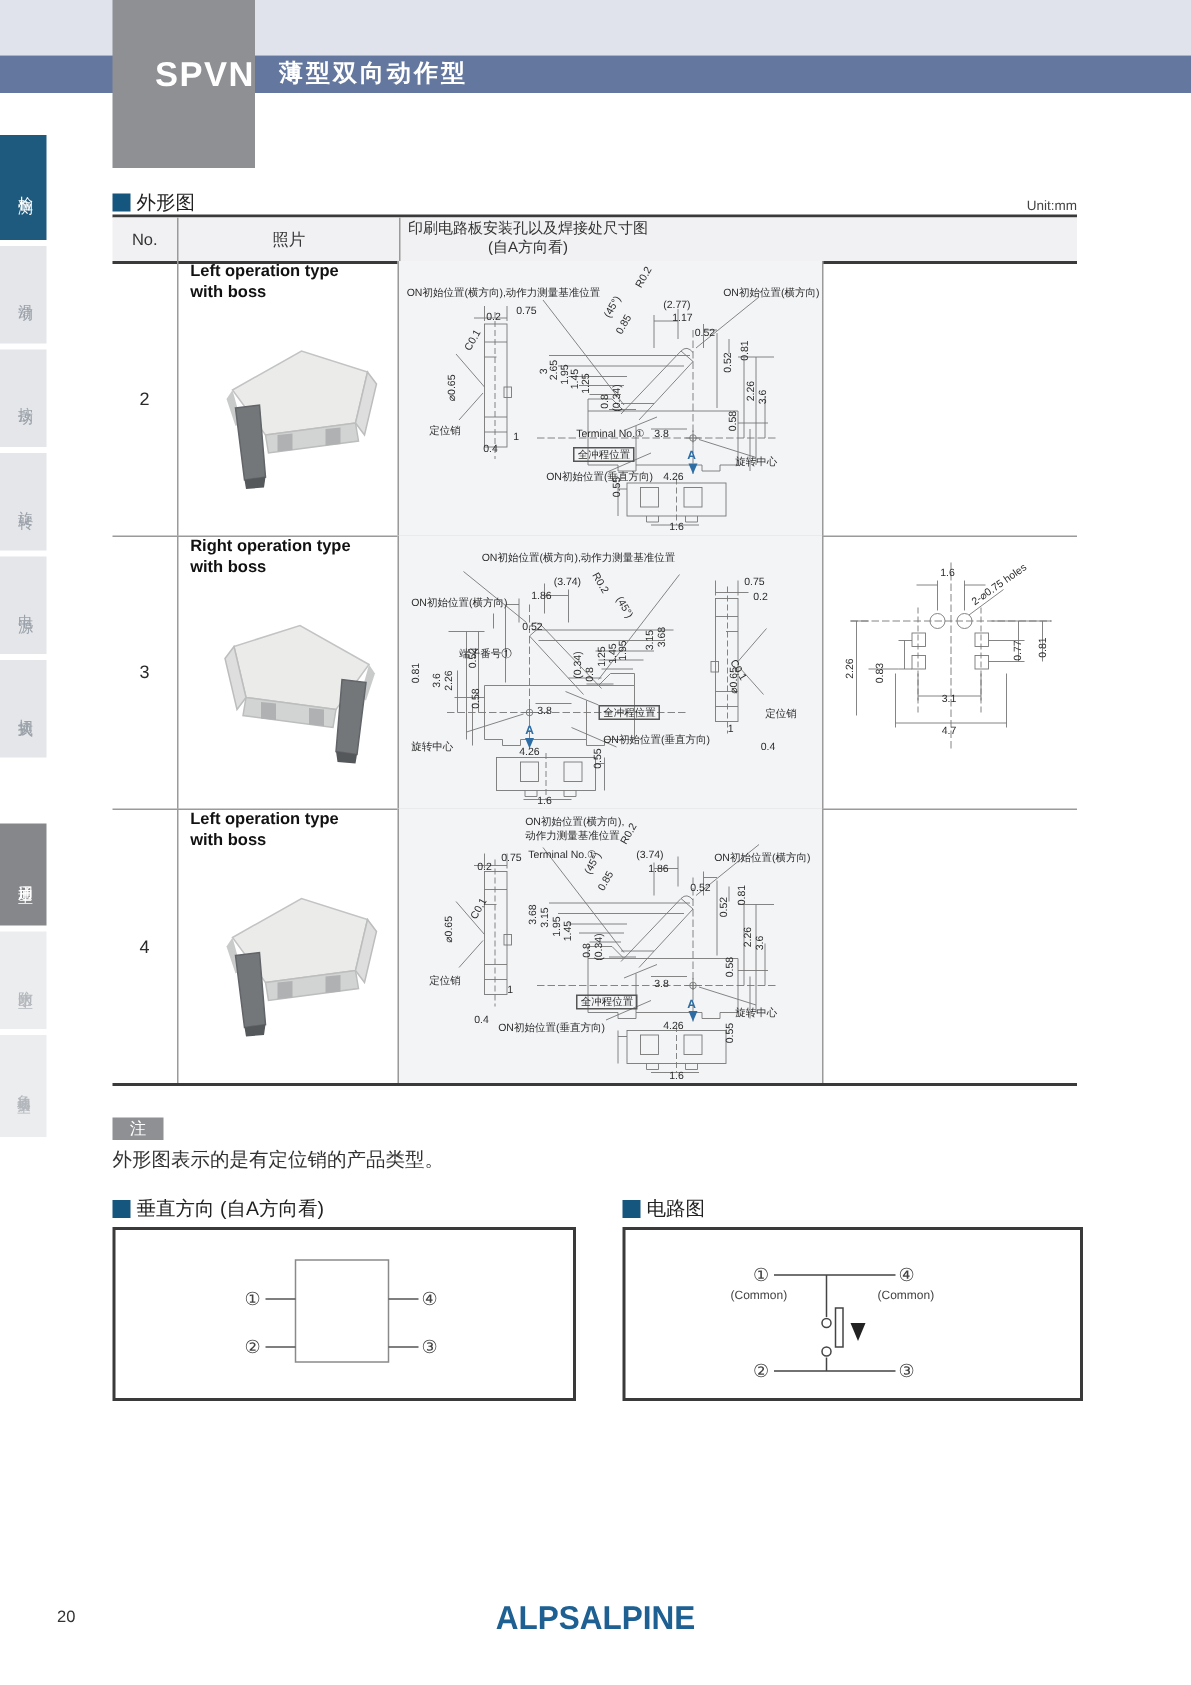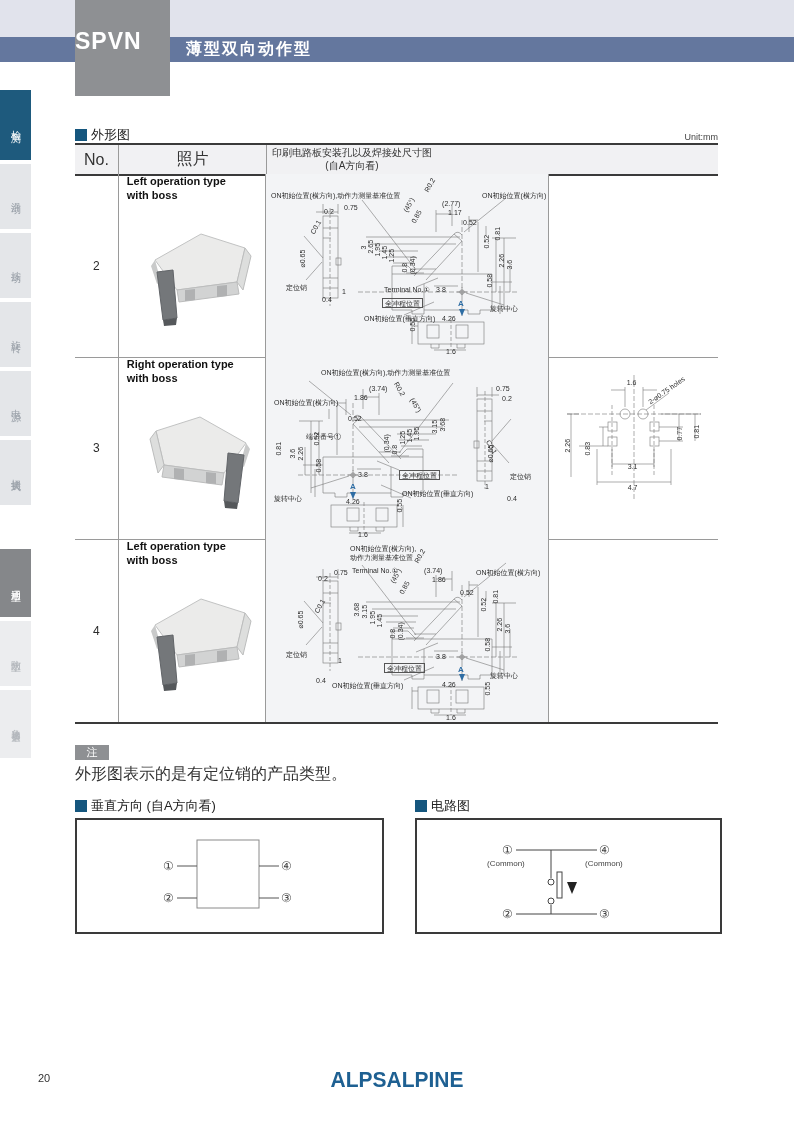--- a/index.html
+++ b/index.html
@@ -2,22 +2,22 @@
 <html><head>
 <meta charset="utf-8">
 <style>
   html,body{margin:0;padding:0;}
   body{width:794px;height:1123px;position:relative;background:#ffffff;
        font-family:"Liberation Sans",sans-serif;color:#2b2b2b;overflow:hidden;}
 
   
   .band-light{position:absolute;left:0;top:0;width:794px;height:37px;background:#e1e3ec;}
   .band-blue{position:absolute;left:0;top:37px;width:794px;height:25px;background:#64779e;}
-  .model-box{position:absolute;left:75px;top:0;width:95px;height:96px;background:#8e9093;
-             display:flex;align-items:center;justify-content:flex-start;}
+  .model-box{position:absolute;left:75px;top:0;width:95px;height:112px;background:#8e9093;
+             display:flex;align-items:center;justify-content:flex-end;}
   .model-box span{color:#fff;font-size:23px;font-weight:bold;letter-spacing:1px;margin-top:-14px;}
   .page-title{position:absolute;left:186px;top:39px;color:#fff;font-size:16px;font-weight:bold;letter-spacing:2px;}
 
   
   .vtab{position:absolute;left:0;width:31px;display:flex;align-items:center;justify-content:center;
         writing-mode:vertical-rl;text-orientation:upright;font-size:10px;letter-spacing:3px;
         color:#9aa1a9;background:#e4e6e9;}
   .vtab.act1{background:#1e5a7d;color:#fff;}
   .vtab.act2{background:#85878a;color:#fff;letter-spacing:1px;}
   .vtab.dim2{background:#ecedef;color:#b3b7bc;letter-spacing:1px;}
@@ -25,21 +25,21 @@
   
   .sec-title{position:absolute;font-size:13px;color:#222;display:flex;align-items:center;gap:4px;}
   .sec-title .sq{width:12px;height:12px;background:#15567e;display:inline-block;}
   .unit{position:absolute;font-size:9px;color:#444;}
 
   
   .otable{position:absolute;left:75px;top:143px;width:643px;height:577px;
           border-top:2px solid #3a3a3a;border-bottom:2px solid #3a3a3a;}
   .thead{position:absolute;left:0;top:0;width:643px;height:29px;background:#f1f1f3;
          border-bottom:2px solid #3a3a3a;display:flex;}
-  .th{display:flex;align-items:center;justify-content:center;font-size:16px;color:#333;text-align:center;}
+  .th{display:flex;align-items:center;justify-content:center;font-size:11px;color:#333;text-align:center;}
   .col-no{width:43px;}
   .col-photo{width:147px;border-left:1px solid #9a9a9a;}
   .col-shape{width:283px;border-left:1px solid #9a9a9a;}
   .col-pcb{width:170px;border-left:1px solid #9a9a9a;flex-direction:column;font-size:10px;line-height:1.25;}
   .trow{position:absolute;left:0;width:643px;display:flex;border-bottom:1px solid #9a9a9a;}
   .trow:last-child{border-bottom:none;}
   .cell{position:relative;height:100%;}
   .c-no{width:43px;display:flex;align-items:center;justify-content:center;font-size:12px;}
   .c-photo{width:147px;border-left:1px solid #9a9a9a;}
   .c-shape{width:283px;border-left:1px solid #9a9a9a;background:#f3f4f6;}
@@ -51,21 +51,21 @@
   .draw{position:absolute;left:0;top:0;width:283px;height:183px;}
   .draw svg{position:absolute;left:0;top:0;}
   .dim{position:absolute;font-size:7px;line-height:1;color:#2b2b2b;white-space:nowrap;transform-origin:0 50%;}
   .dim.box{border:0.5px solid #555;padding:0.5px 2px;}
   .dim.blue{color:#2e6da4;font-weight:bold;font-size:8px;}
   .pcbdraw{position:absolute;left:0;top:0;width:170px;height:182px;}
 
   
   .note-badge{position:absolute;left:75px;top:745px;width:34px;height:15px;background:#8e9093;
               color:#fff;font-size:11px;display:flex;align-items:center;justify-content:center;}
-  .note-text{position:absolute;left:75px;top:764px;font-size:16px;color:#333;}
+  .note-text{position:absolute;left:75px;top:764px;font-size:13px;color:#333;}
 
   
   .bbox{position:absolute;border:2px solid #3a3a3a;background:#fff;}
   .cnum{position:absolute;font-size:12px;color:#444;line-height:1;}
   .common{position:absolute;font-size:8px;color:#444;line-height:1;}
 
   
   .pageno{position:absolute;left:38px;top:1072px;font-size:11px;color:#333;}
   .logo{position:absolute;left:0;top:1068px;width:794px;text-align:center;
         font-size:21px;font-weight:bold;color:#1e6092;letter-spacing:0px;transform:scaleY(1.05);}

